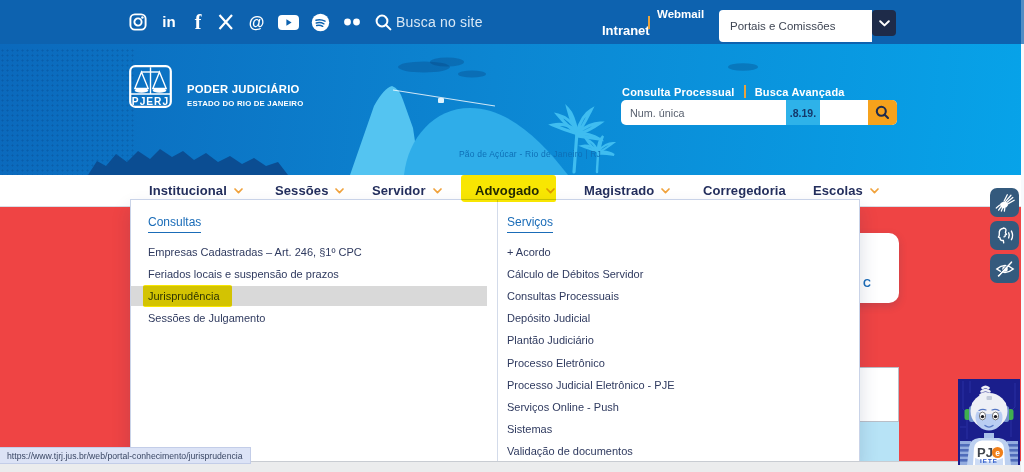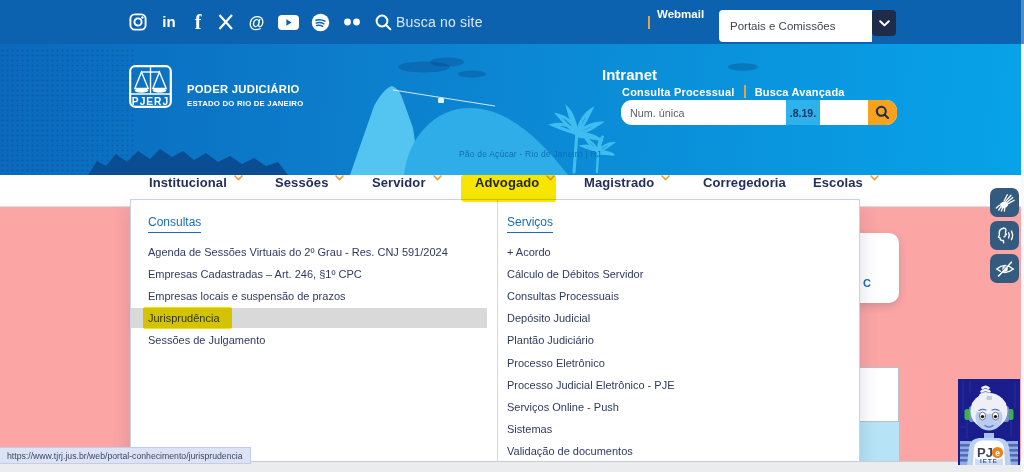--- a/index.html
+++ b/index.html
@@ -1,52 +1,52 @@
 <!DOCTYPE html>
 <html><head>
 <meta charset="utf-8">
 <style>
   * { margin:0; padding:0; box-sizing:border-box; }
   html,body { width:1024px; height:472px; overflow:hidden; }
   body { font-family:"Liberation Sans", sans-serif; }
-  .page { position:relative; width:1024px; height:472px; background:#fca5a5; overflow:hidden; }
+  .page { position:relative; width:1024px; height:472px; background:#ef4444; overflow:hidden; }
 
   
   .topbar { position:absolute; left:0; top:0; width:1024px; height:44px; background:#0d62af; z-index:3; }
   .social-icon { position:absolute; top:0; height:44px; width:22px; display:flex; align-items:center; justify-content:center; cursor:pointer; }
   .busca-label { position:absolute; left:396px; top:0; height:44px; display:flex; align-items:center; color:#d9e8f5; font-size:14px; letter-spacing:.2px; }
-  .intranet { position:absolute; left:602px; top:0; height:60px; display:flex; align-items:center; color:#ffffff; font-size:15px; font-weight:bold;margin-top:44px; }
+  .intranet { position:absolute; left:602px; top:0; height:60px; display:flex; align-items:center; color:#ffffff; font-size:13px; font-weight:bold; }
   .webmail  { position:absolute; left:657px; top:0; height:28px; display:flex; align-items:center; color:#ffffff; font-size:11.5px; font-weight:bold; }
   .tb-divider { position:absolute; left:648px; top:16px; width:2px; height:13px; background:#e8a33d; }
   .portals { position:absolute; left:719px; top:10px; width:153px; height:32px; background:#ffffff; border-radius:4px 0 0 4px; display:flex; align-items:center; padding-left:11px; font-size:11.5px; color:#3f4654; cursor:pointer; }
   .portals-btn { position:absolute; left:872px; top:10px; width:24px; height:26px; background:#1e2b49; border-radius:4px; display:flex; align-items:center; justify-content:center; cursor:pointer; }
 
   
   .hdr { position:absolute; left:0; top:44px; width:1024px; height:131px; background:linear-gradient(96deg,#0b69bc 0%, #0c86d2 48%, #07a3e9 100%); overflow:hidden; z-index:2; }
   .hdr-dots { position:absolute; left:0; top:4px; width:136px; height:127px;
     background-image:radial-gradient(rgba(4,40,95,.22) 0.9px, transparent 1.2px);
     background-size:5px 5px; opacity:.9; }
   .hdr-illu { position:absolute; left:0; top:0; }
   .hdr-caption { position:absolute; left:452px; top:105px; width:156px; text-align:center; font-size:8.5px; color:#0e6fb6; letter-spacing:.2px; }
   .logo { position:absolute; left:129px; top:21px; cursor:pointer; }
   .org { position:absolute; left:187px; top:39px; color:#ffffff; }
   .org-name { font-size:11.3px; font-weight:bold; letter-spacing:.25px; }
   .org-sub { font-size:7.8px; font-weight:bold; letter-spacing:.2px; margin-top:4px; }
   .consulta-row { position:absolute; left:622px; top:41px; display:flex; align-items:center; color:#ffffff; font-size:11px; font-weight:bold; letter-spacing:.2px; }
   .consulta-row .sep { width:2px; height:13px; background:#e8a33d; margin:0 9px; }
-  .searchbar { position:absolute; left:621px; top:56px; width:276px; height:25px; background:#ffffff; border-radius:11px; display:flex; overflow:hidden; }
+  .searchbar { position:absolute; left:621px; top:56px; width:276px; height:25px; background:#ffffff; border-radius:5px; display:flex; overflow:hidden; }
   .searchbar input { border:none; outline:none; width:165px; height:25px; padding-left:9px; font-family:"Liberation Sans",sans-serif; font-size:10.8px; color:#333; background:transparent; }
   .searchbar input::placeholder { color:#5a6270; opacity:1; }
   .sb-mask { width:34px; height:25px; background:#2eb2e9; color:#14386b; font-size:10.5px; font-weight:bold; display:flex; align-items:center; justify-content:center; }
   .sb-rest { width:48px; height:25px; background:#ffffff; }
   .sb-btn { width:29px; height:25px; background:#f6a21c; border:none; display:flex; align-items:center; justify-content:center; cursor:pointer; }
 
   
   .nav-bg { position:absolute; left:0; top:175px; width:1024px; height:32px; background:#ffffff; border-bottom:1px solid #d9dde6; z-index:1; }
-  .nav-item { position:absolute; top:175px; height:31px; display:flex; align-items:flex-start; gap:7px; z-index:7; cursor:pointer; }
+  .nav-item { position:absolute; top:175px; height:31px; display:flex; align-items:center; gap:7px; z-index:7; cursor:pointer; }
   .nav-label { font-size:13px; font-weight:bold; color:#232e5c; letter-spacing:.1px; }
   .adv-highlight { position:absolute; left:461px; top:174.6px; width:95px; height:27.4px; background:#f8e602; border-radius:3px 3px 2px 4px; mix-blend-mode:multiply; z-index:8; }
 
   
   .frag-card { position:absolute; left:700px; top:233px; width:199px; height:70px; background:#ffffff; border-radius:10px; box-shadow:0 3px 9px rgba(40,60,90,.20); z-index:2; }
   .frag-card span { position:absolute; left:163px; top:44px; font-size:11px; font-weight:bold; color:#1a6cb8; }
   .frag-box-white { position:absolute; left:750px; top:367px; width:149px; height:55px; background:#ffffff; border:1px solid #b9bec7; z-index:2; }
   .frag-box-blue  { position:absolute; left:750px; top:422px; width:149px; height:39px; background:#b7e3f6; z-index:2; }
 
   
@@ -271,27 +271,24 @@
   </div>
   <div class="frag-box-white"></div>
   <div class="frag-box-blue"></div>
 
   <div class="mega">
     <div class="mega-divider"></div>
 
     <div class="mega-heading mh-left">Consultas</div>
     <ul class="ul-left">
       <li>
-          <span>Agenda de Sessões Virtuais do 2º Grau - Res. CNJ 591/2024</span>
-        </li>
-      <li>
           <span>Empresas Cadastradas – Art. 246, §1º CPC</span>
         </li>
       <li>
-          <span>Empresas locais e suspensão de prazos</span>
+          <span>Feriados locais e suspensão de prazos</span>
         </li>
       <li class="li-active">
         <span class="rowbar"></span>
         <span class="hl">Jurisprudência</span>
         <span class="yellow-overlay"></span>
       </li>
       <li>
           <span>Sessões de Julgamento</span>
         </li>
     </ul>

